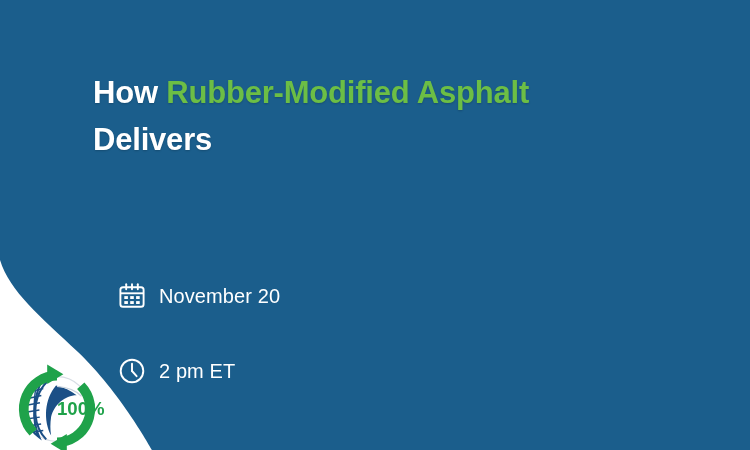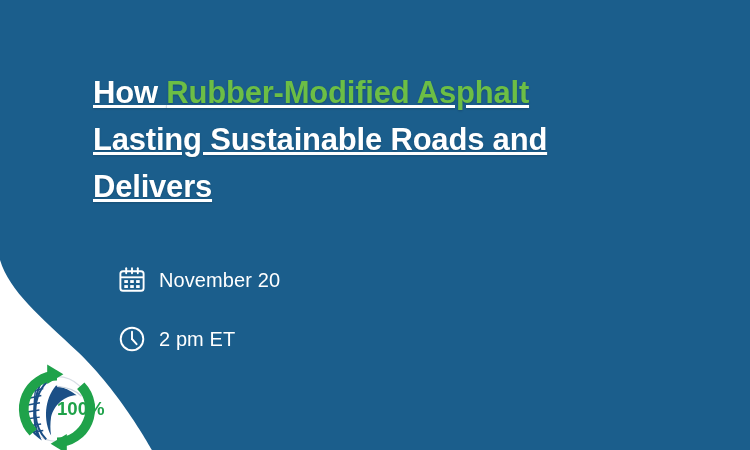--- a/index.html
+++ b/index.html
@@ -30,39 +30,39 @@
     position: absolute;
     left: 93px;
     top: 48px;
     width: 560px;
     font-size: 31px;
     font-weight: bold;
     line-height: 47px;
     letter-spacing: -0.2px;
     color: #ffffff;
     text-shadow: 0 1px 2px rgba(0,0,0,0.18);
-    text-decoration: underline;
   }
   .headline .hl-accent { color: #6cbe45; }
   .headline .hl-line { display: block; white-space: nowrap; }
 
   
   .meta-row {
     position: absolute;
     left: 118px;
     display: flex;
     align-items: center;
     gap: 13px;
     color: #ffffff;
     font-size: 20px;
     font-weight: normal;
     letter-spacing: 0.1px;
+    margin-top: 16px;
   }
   #meta-date { top: 266px; }
-  #meta-time { top: 325px; }
+  #meta-time { top: 341px; }
   .meta-icon {
     width: 28px;
     height: 28px;
     flex: 0 0 28px;
     display: block;
   }
   .meta-label { display: block; line-height: 1; padding-bottom: 1px; }
 
   
   #logo {
@@ -81,21 +81,20 @@
 
   <svg id="bg-svg" viewBox="0 0 750 450" preserveAspectRatio="none">
     <rect x="0" y="0" width="750" height="450" fill="#ffffff"></rect>
     <path d="M0,0 L750,0 L750,450 L152,450
              C152,450 120,392 78,352
              C40,316 10,292 0,260 Z" fill="#1b5e8c"></path>
   </svg>
 
   <h1 class="headline">
     <span class="hl-line"><span>How </span><span class="hl-accent">Rubber-Modified Asphalt</span></span>
-    <span class="hl-line">Lasting Sustainable Roads and</span>
     <span class="hl-line">Delivers</span>
   </h1>
 
   <div class="meta-row" id="meta-date">
     <svg class="meta-icon" viewBox="0 0 28 28">
       <rect x="2.4" y="5.2" width="23.2" height="19.6" rx="2.6" ry="2.6" fill="none" stroke="#ffffff" stroke-width="1.9"></rect>
       <line x1="2.4" y1="11.3" x2="25.6" y2="11.3" stroke="#ffffff" stroke-width="1.9"></line>
       <line x1="8.2" y1="2.3" x2="8.2" y2="7.2" stroke="#ffffff" stroke-width="1.9" stroke-linecap="round"></line>
       <line x1="14" y1="2.3" x2="14" y2="7.2" stroke="#ffffff" stroke-width="1.9" stroke-linecap="round"></line>
       <line x1="19.8" y1="2.3" x2="19.8" y2="7.2" stroke="#ffffff" stroke-width="1.9" stroke-linecap="round"></line>

